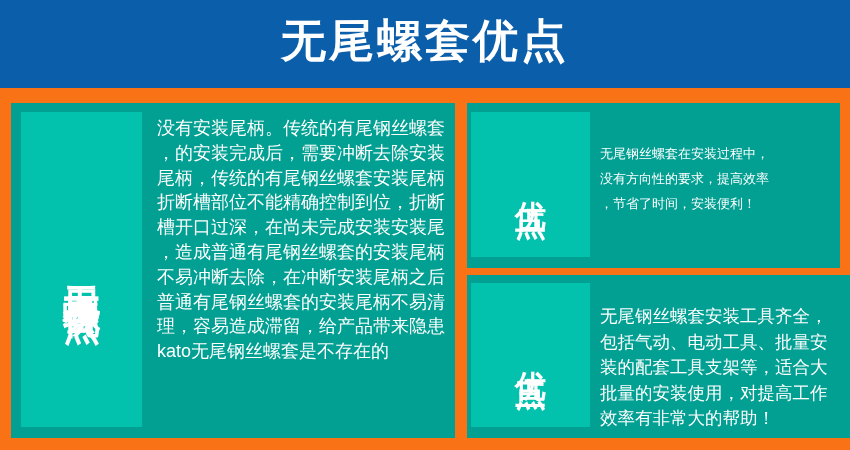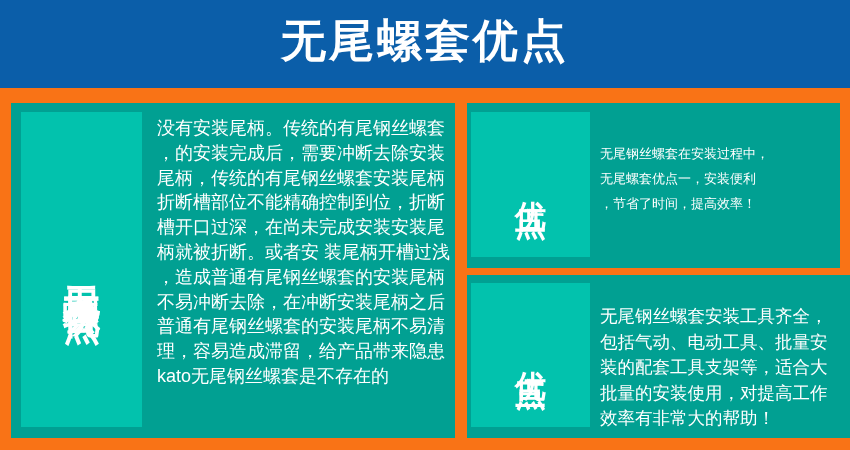--- a/index.html
+++ b/index.html
@@ -64,37 +64,36 @@
   <section class="panel panel-left">
     <div class="band band-left">
       <span class="vtext vtext-big">无尾螺套优点一</span>
     </div>
     <div class="body-text body-left">
       <div class="line">没有安装尾柄。传统的有尾钢丝螺套</div>
       <div class="line">，的安装完成后，需要冲断去除安装</div>
       <div class="line">尾柄，传统的有尾钢丝螺套安装尾柄</div>
       <div class="line">折断槽部位不能精确控制到位，折断</div>
       <div class="line">槽开口过深，在尚未完成安装安装尾</div>
-      <div class="line">柄就被折断。或者安 装尾柄开槽过浅</div>
       <div class="line">，造成普通有尾钢丝螺套的安装尾柄</div>
       <div class="line">不易冲断去除，在冲断安装尾柄之后</div>
       <div class="line">普通有尾钢丝螺套的安装尾柄不易清</div>
       <div class="line">理，容易造成滞留，给产品带来隐患</div>
       <div class="line">kato无尾钢丝螺套是不存在的</div>
     </div>
   </section>
 
   <section class="panel panel-rt">
     <div class="band band-rt">
       <span class="vtext vtext-small">优点二</span>
     </div>
     <div class="body-text body-rt">
       <div class="line">无尾钢丝螺套在安装过程中，</div>
-      <div class="line">无尾螺套优点一，安装便利</div>
-      <div class="line">，节省了时间，提高效率！</div>
+      <div class="line">没有方向性的要求，提高效率</div>
+      <div class="line">，节省了时间，安装便利！</div>
     </div>
   </section>
 
   <section class="panel panel-rb">
     <div class="band band-rb">
       <span class="vtext vtext-small">优点三</span>
     </div>
     <div class="body-text body-rb">
       <div class="line">无尾钢丝螺套安装工具齐全，</div>
       <div class="line">包括气动、电动工具、批量安</div>

